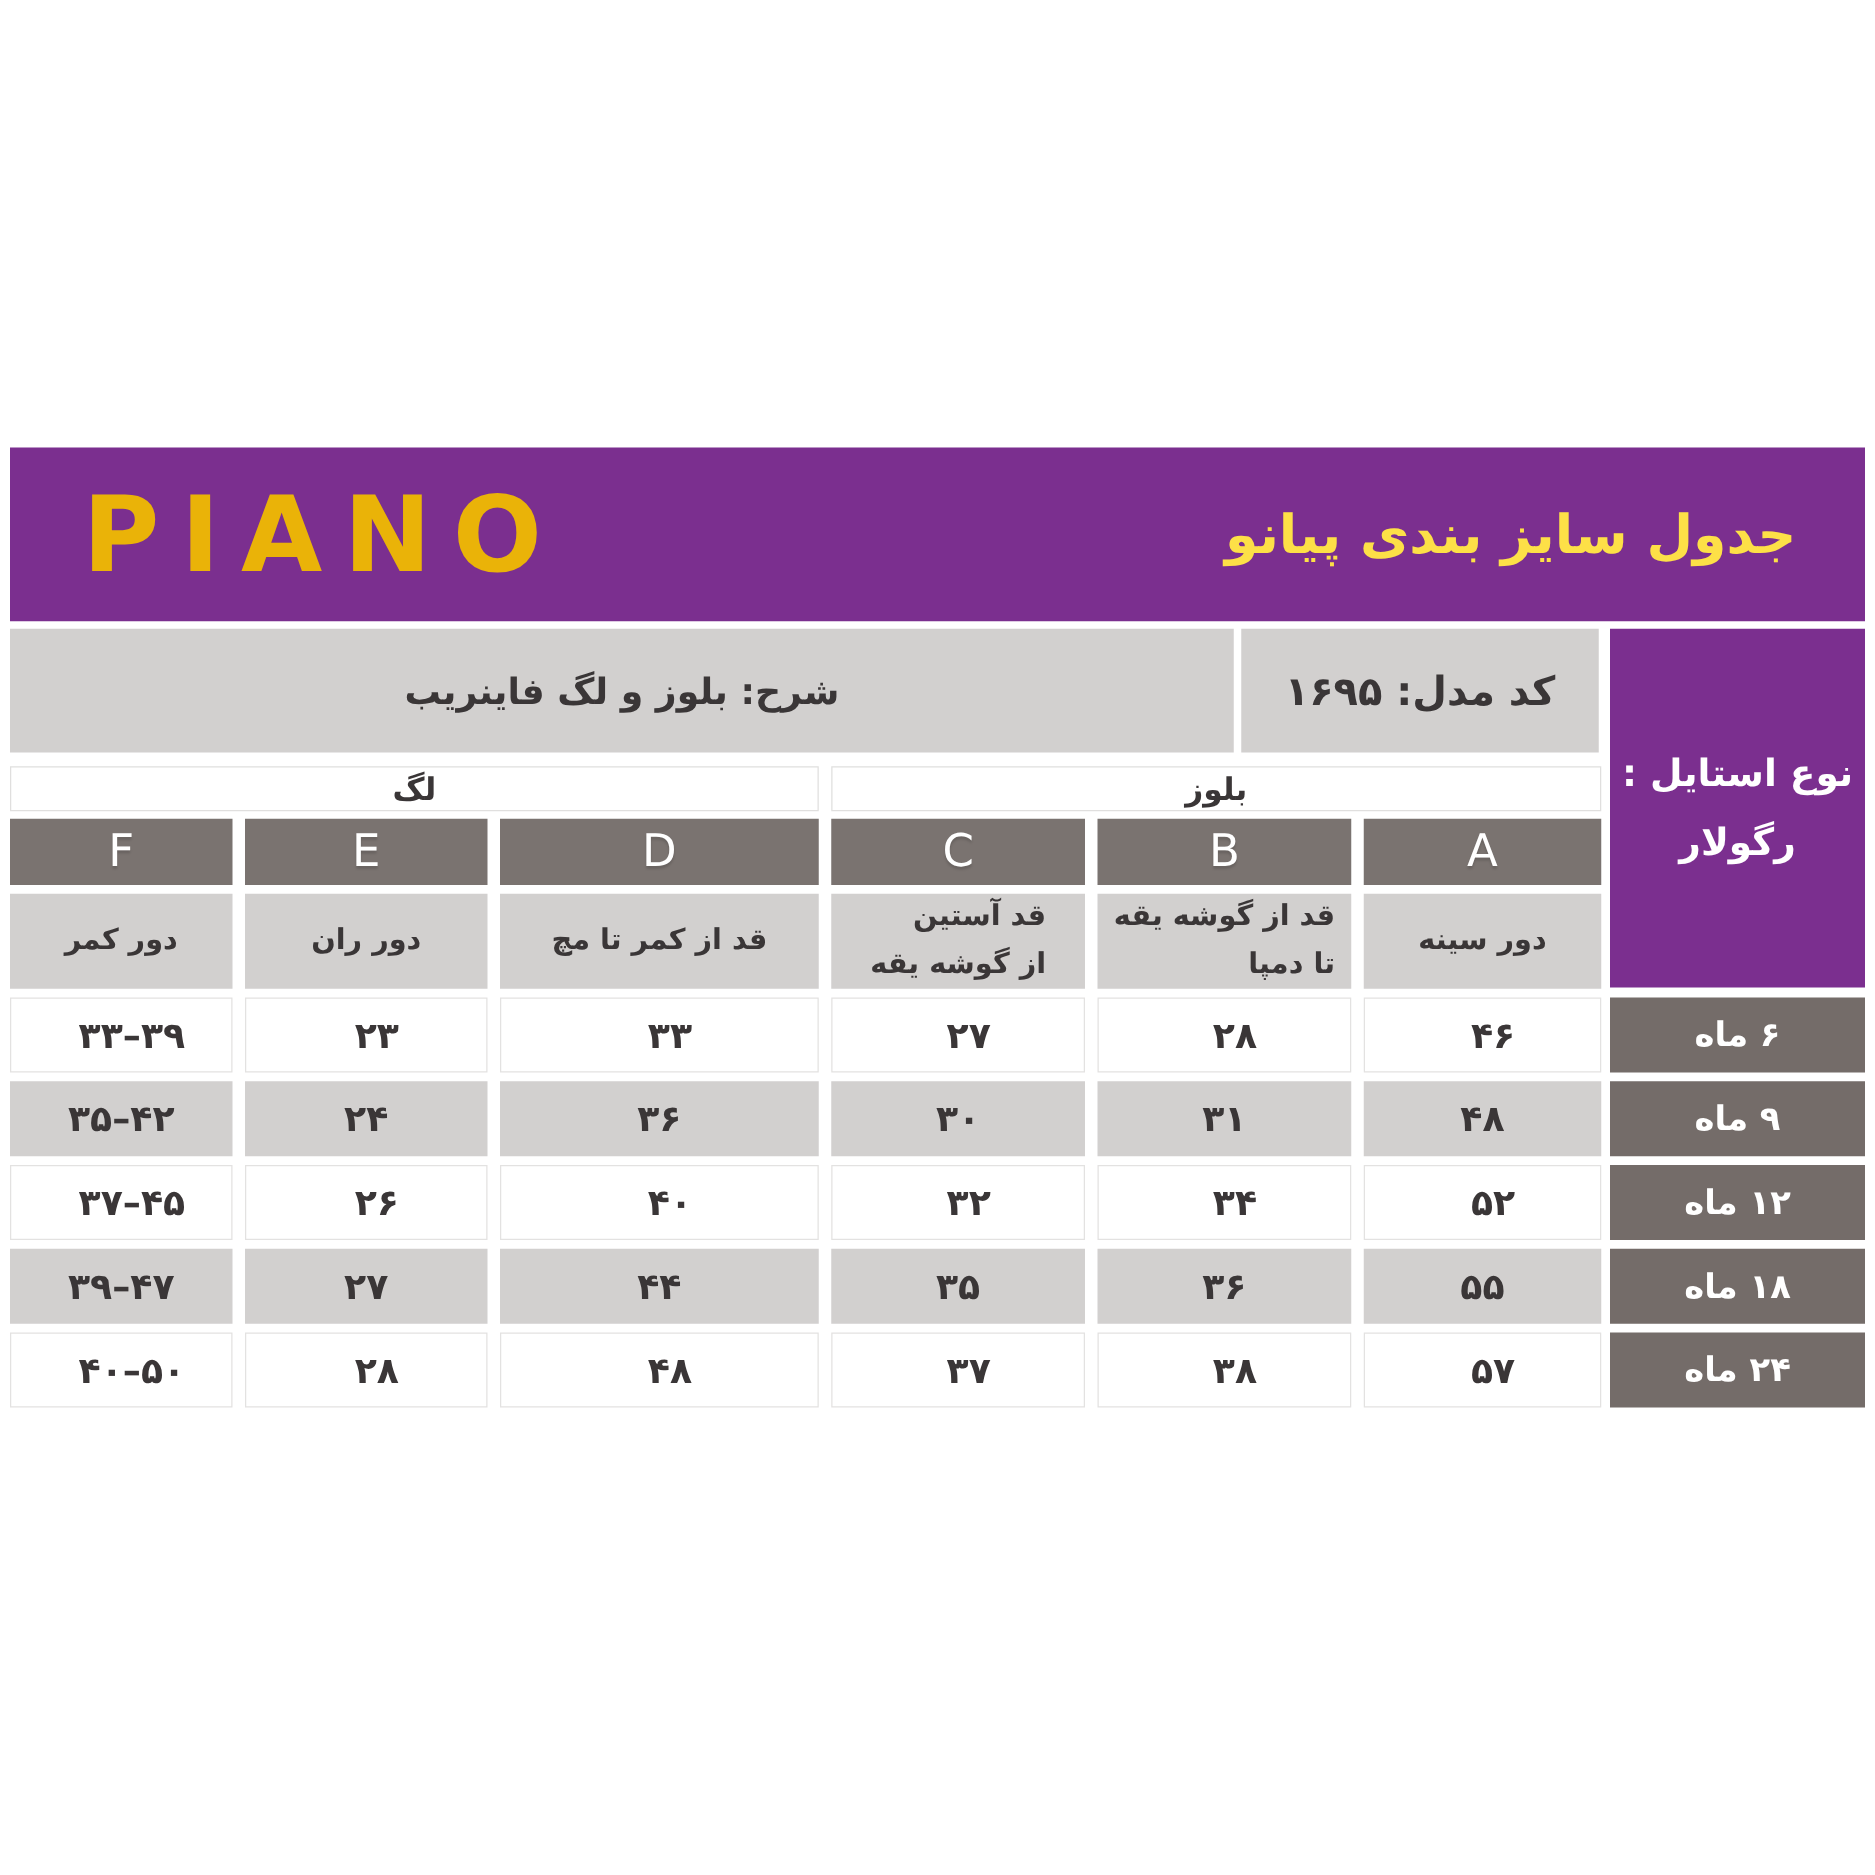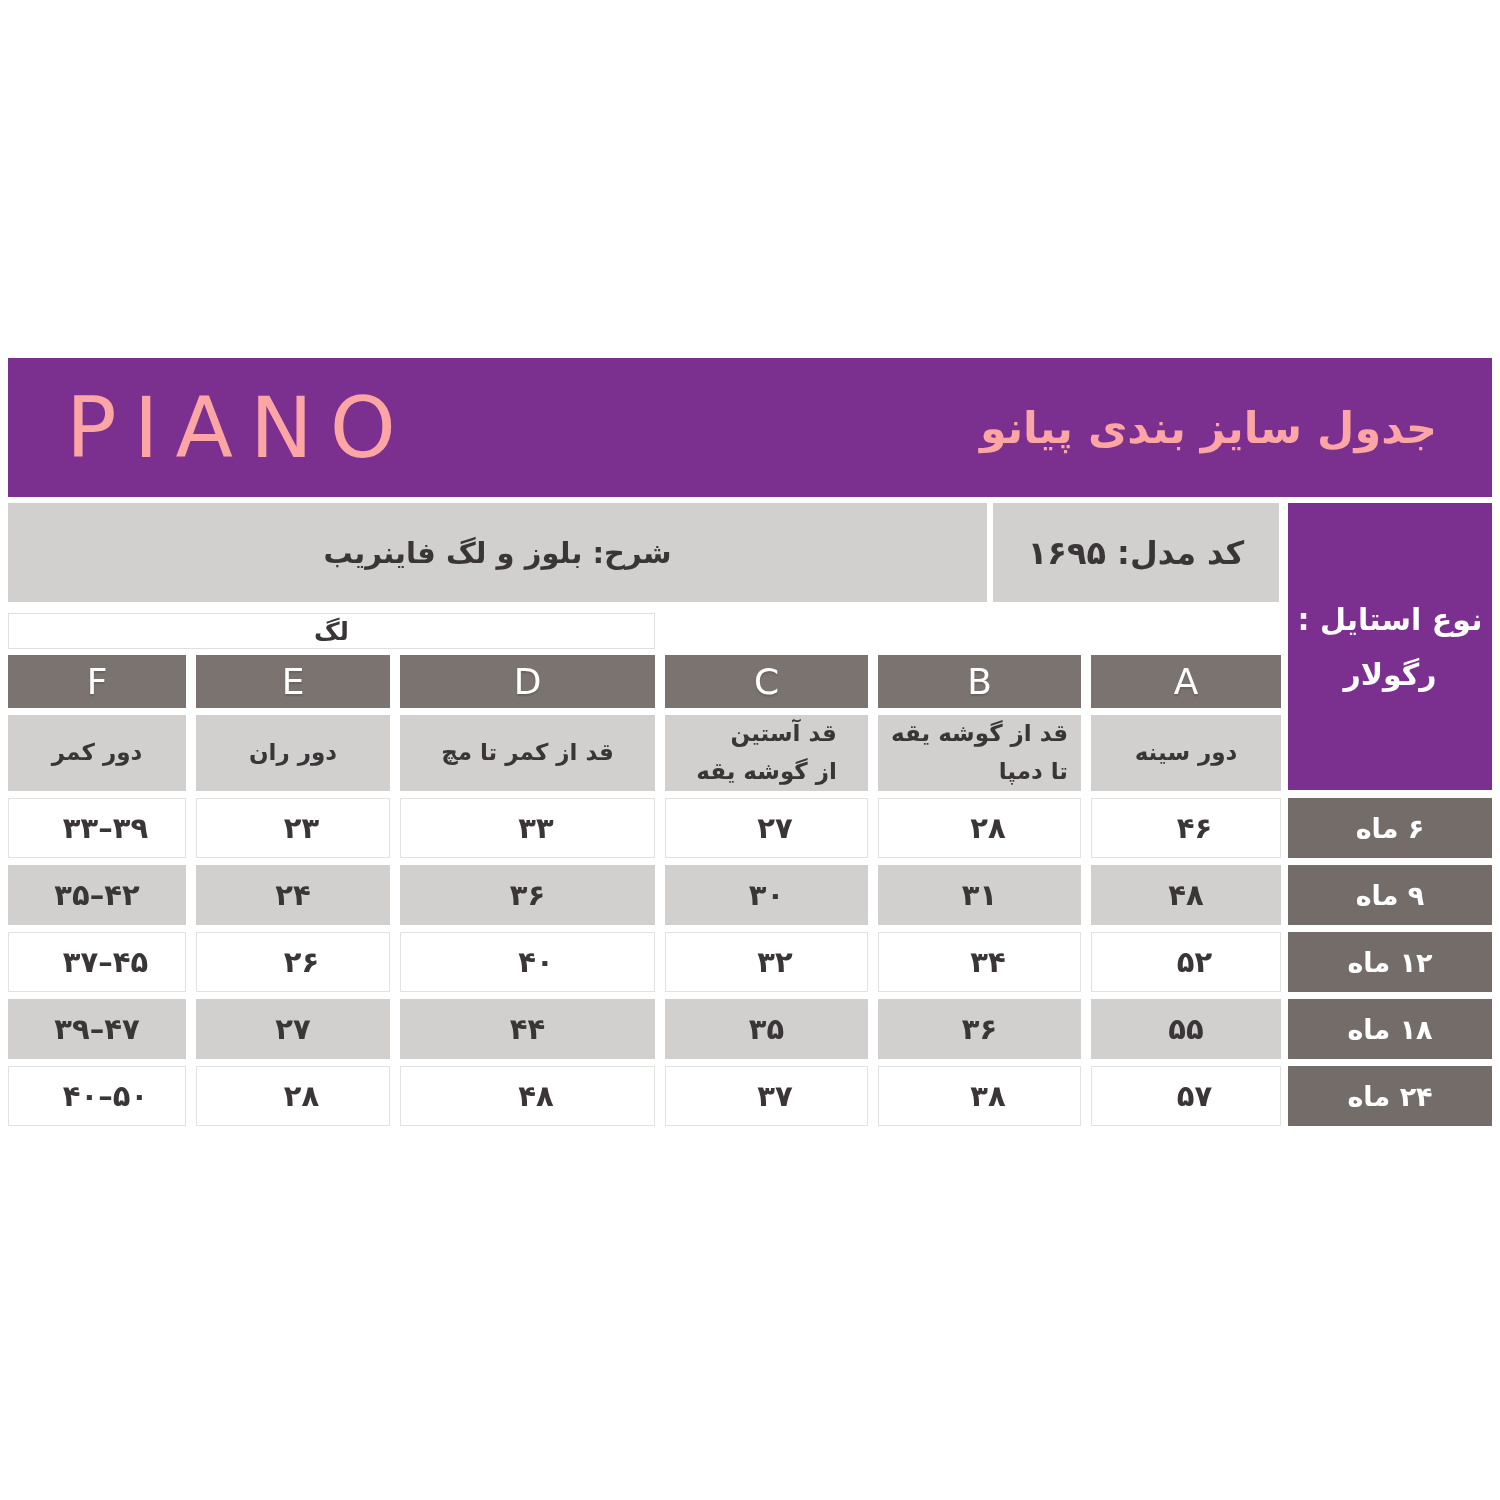--- a/index.html
+++ b/index.html
@@ -17,33 +17,33 @@
     position: absolute;
     left: 8px; top: 358px;
     width: 1484px; height: 139px;
     background: #7b2f8f;
   }
   .brand {
     position: absolute;
     left: 58px; top: 50%;
     transform: translateY(-50%);
     direction: ltr;
-    color: #fca5a5;
+    color: #eab308;
     font-size: 84px;
-    font-weight: 400;
+    font-weight: 700;
     letter-spacing: 17px;
     line-height: 1;
     white-space: nowrap;
   }
   .page-title {
     position: absolute;
     right: 55px; top: 50%;
     transform: translateY(-50%);
     direction: rtl;
-    color: #fca5a5;
+    color: #fde047;
     font-size: 43px;
     font-weight: bold;
     white-space: nowrap;
   }
   
   .desc-bar {
     position: absolute;
     left: 8px; top: 503px;
     width: 979px; height: 99px;
     background: #d2d0cf;
@@ -145,20 +145,21 @@
 
   <div class="desc-bar">شرح: بلوز و لگ فاینریب</div>
   <div class="model-box">کد مدل: ۱۶۹۵</div>
 
   <div class="style-box">
     <div>نوع استایل :</div>
     <div>رگولار</div>
   </div>
 
   <div class="row row-groups">
+    <div class="cell group-cell span-blouse">بلوز</div>
     <div class="cell group-cell span-leg">لگ</div>
   </div>
 
   <div class="row row-letters">
     <div class="cell letter-cell col-a">A</div>
     <div class="cell letter-cell col-b">B</div>
     <div class="cell letter-cell col-c">C</div>
     <div class="cell letter-cell col-d">D</div>
     <div class="cell letter-cell col-e">E</div>
     <div class="cell letter-cell col-f">F</div>

